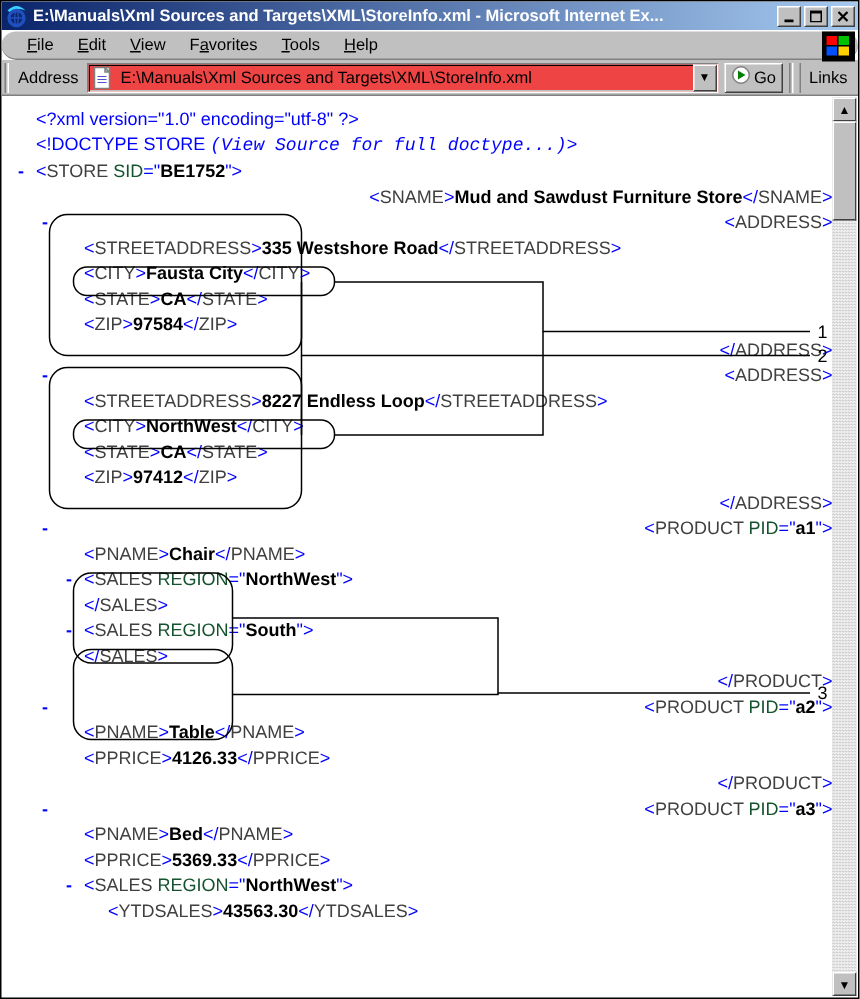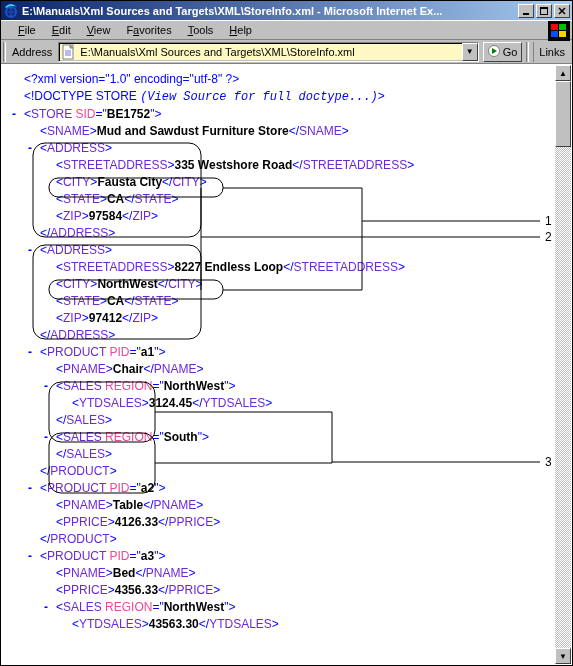--- a/index.html
+++ b/index.html
@@ -50,20 +50,21 @@
   .menubar {
     height:20px;
     background:#c0c0c0;
     border-top:1px solid #fff;
     border-bottom:1px solid #808080;
     display:flex;
     align-items:center;
     padding-left:10px;
     gap:2px;
     position:relative;
+    border-radius:10px;
   }
   .menu-item {
     padding:2px 7px;
     font-size:11px;
   }
   .menu-item .ul { text-decoration: underline; }
   .menubar .throbber {
     position:absolute; right:2px; top:0;
     width:22px;height:20px;
     background:#000;
@@ -84,21 +85,21 @@
     display:flex;
     align-items:center;
     padding:1px 2px;
     gap:4px;
   }
   .addressbar .lbl { font-size:11px; padding:0 2px; }
   .addr-field {
     flex:1;
     display:flex;
     align-items:center;
-    background:#fef9c3;
+    background:#ef4444;
     border:1px solid #808080;
     border-right-color:#fff;border-bottom-color:#fff;
     box-shadow: inset 1px 1px #000, inset -1px -1px #c0c0c0;
     height:20px;
     padding-left:2px;
   }
   .addr-field .doc-icon {
     width:16px;height:16px;display:inline-flex;align-items:center;justify-content:center;
   }
   .addr-field input {
@@ -144,32 +145,32 @@
   .xml-area {
     position:absolute;left:0;top:0;right:16px;bottom:0;
     padding:6px 0 0 6px;
     font-family:"Verdana","Arial",sans-serif;
     font-size:12px;
     line-height:17px;
     white-space:nowrap;
   }
   .ln { position:relative; }
   .ind1{padding-left:16px;}
-  .ind2{padding-left:32px;}
+  .ind2{padding-left:32px;text-align:right;}
   .ind3{padding-left:48px;}
   .ind4{padding-left:64px;}
   .toggle {
     position:absolute;
     color:#0000ff;
     font-weight:bold;
     cursor:pointer;
   }
   .d0{left:4px;} .d1{left:20px;} .d2{left:36px;}
-  .tag{color:#6d28d9;}
-  .attr{color:#ec4899;}
+  .tag{color:#404040;}
+  .attr{color:#14532d;}
   .val{font-weight:bold;color:#000;}
   .txt{font-weight:bold;color:#000;}
   .pi{color:#0000ff;}
   .cmt{color:#0000ff;font-style:italic;font-family:Liberation Mono, monospace;}
   .br{color:#0000ff;}
 
   
   .overlay {
     position:absolute;left:0;top:0;right:0;bottom:0;pointer-events:none;
   }
@@ -271,34 +272,33 @@
     <div class="ln ind2"><span class="toggle d1">-</span><span class="br">&lt;</span><span class="tag">ADDRESS</span><span class="br">&gt;</span></div>
     <div class="ln ind3"><span class="br">&lt;</span><span class="tag">STREETADDRESS</span><span class="br">&gt;</span><span class="txt">8227 Endless Loop</span><span class="br">&lt;/</span><span class="tag">STREETADDRESS</span><span class="br">&gt;</span></div>
     <div class="ln ind3"><span class="br">&lt;</span><span class="tag">CITY</span><span class="br">&gt;</span><span class="txt">NorthWest</span><span class="br">&lt;/</span><span class="tag">CITY</span><span class="br">&gt;</span></div>
     <div class="ln ind3"><span class="br">&lt;</span><span class="tag">STATE</span><span class="br">&gt;</span><span class="txt">CA</span><span class="br">&lt;/</span><span class="tag">STATE</span><span class="br">&gt;</span></div>
     <div class="ln ind3"><span class="br">&lt;</span><span class="tag">ZIP</span><span class="br">&gt;</span><span class="txt">97412</span><span class="br">&lt;/</span><span class="tag">ZIP</span><span class="br">&gt;</span></div>
     <div class="ln ind2"><span class="br">&lt;/</span><span class="tag">ADDRESS</span><span class="br">&gt;</span></div>
 
     <div class="ln ind2"><span class="toggle d1">-</span><span class="br">&lt;</span><span class="tag">PRODUCT</span> <span class="attr">PID</span><span class="br">="</span><span class="val">a1</span><span class="br">"&gt;</span></div>
     <div class="ln ind3"><span class="br">&lt;</span><span class="tag">PNAME</span><span class="br">&gt;</span><span class="txt">Chair</span><span class="br">&lt;/</span><span class="tag">PNAME</span><span class="br">&gt;</span></div>
     <div class="ln ind3"><span class="toggle d2">-</span><span class="br">&lt;</span><span class="tag">SALES</span> <span class="attr">REGION</span><span class="br">="</span><span class="val">NorthWest</span><span class="br">"&gt;</span></div>
-    <div class="ln ind4"><span class="br">&lt;</span><span class="tag">YTDSALES</span><span class="br">&gt;</span><span class="txt">3124.45</span><span class="br">&lt;/</span><span class="tag">YTDSALES</span><span class="br">&gt;</span></div>
     <div class="ln ind3"><span class="br">&lt;/</span><span class="tag">SALES</span><span class="br">&gt;</span></div>
     <div class="ln ind3"><span class="toggle d2">-</span><span class="br">&lt;</span><span class="tag">SALES</span> <span class="attr">REGION</span><span class="br">="</span><span class="val">South</span><span class="br">"&gt;</span></div>
     <div class="ln ind3"><span class="br">&lt;/</span><span class="tag">SALES</span><span class="br">&gt;</span></div>
     <div class="ln ind2"><span class="br">&lt;/</span><span class="tag">PRODUCT</span><span class="br">&gt;</span></div>
 
     <div class="ln ind2"><span class="toggle d1">-</span><span class="br">&lt;</span><span class="tag">PRODUCT</span> <span class="attr">PID</span><span class="br">="</span><span class="val">a2</span><span class="br">"&gt;</span></div>
     <div class="ln ind3"><span class="br">&lt;</span><span class="tag">PNAME</span><span class="br">&gt;</span><span class="txt">Table</span><span class="br">&lt;/</span><span class="tag">PNAME</span><span class="br">&gt;</span></div>
     <div class="ln ind3"><span class="br">&lt;</span><span class="tag">PPRICE</span><span class="br">&gt;</span><span class="txt">4126.33</span><span class="br">&lt;/</span><span class="tag">PPRICE</span><span class="br">&gt;</span></div>
     <div class="ln ind2"><span class="br">&lt;/</span><span class="tag">PRODUCT</span><span class="br">&gt;</span></div>
 
     <div class="ln ind2"><span class="toggle d1">-</span><span class="br">&lt;</span><span class="tag">PRODUCT</span> <span class="attr">PID</span><span class="br">="</span><span class="val">a3</span><span class="br">"&gt;</span></div>
     <div class="ln ind3"><span class="br">&lt;</span><span class="tag">PNAME</span><span class="br">&gt;</span><span class="txt">Bed</span><span class="br">&lt;/</span><span class="tag">PNAME</span><span class="br">&gt;</span></div>
-    <div class="ln ind3"><span class="br">&lt;</span><span class="tag">PPRICE</span><span class="br">&gt;</span><span class="txt">4356.33</span><span class="br">&lt;/</span><span class="tag">PPRICE</span><span class="br">&gt;</span></div>
+    <div class="ln ind3"><span class="br">&lt;</span><span class="tag">PPRICE</span><span class="br">&gt;</span><span class="txt">5369.33</span><span class="br">&lt;/</span><span class="tag">PPRICE</span><span class="br">&gt;</span></div>
     <div class="ln ind3"><span class="toggle d2">-</span><span class="br">&lt;</span><span class="tag">SALES</span> <span class="attr">REGION</span><span class="br">="</span><span class="val">NorthWest</span><span class="br">"&gt;</span></div>
     <div class="ln ind4"><span class="br">&lt;</span><span class="tag">YTDSALES</span><span class="br">&gt;</span><span class="txt">43563.30</span><span class="br">&lt;/</span><span class="tag">YTDSALES</span><span class="br">&gt;</span></div>
 
   </div>
 
   <svg class="overlay" width="571" height="602">
 
     <rect x="31" y="78" width="168" height="94" rx="12" ry="12" fill="none" stroke="#000"></rect>
     <rect x="31" y="180" width="168" height="94" rx="12" ry="12" fill="none" stroke="#000"></rect>
 

